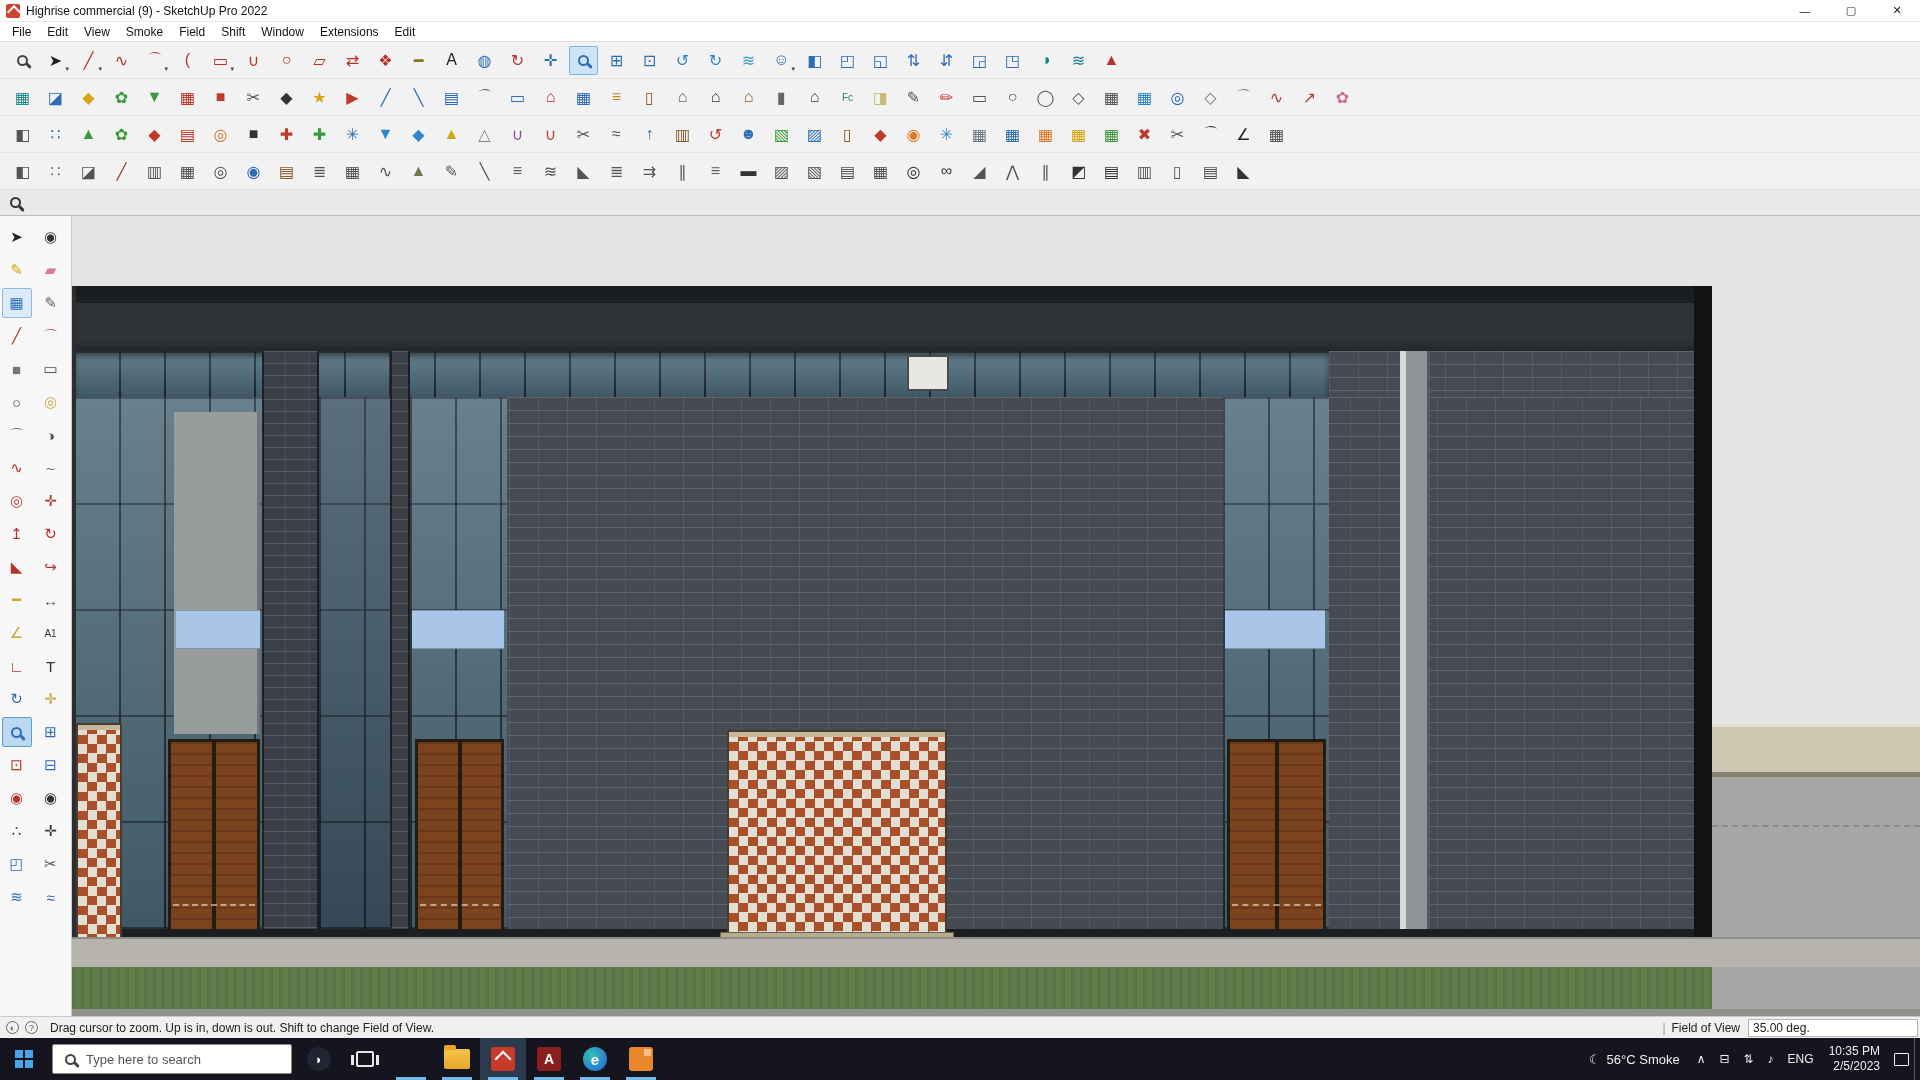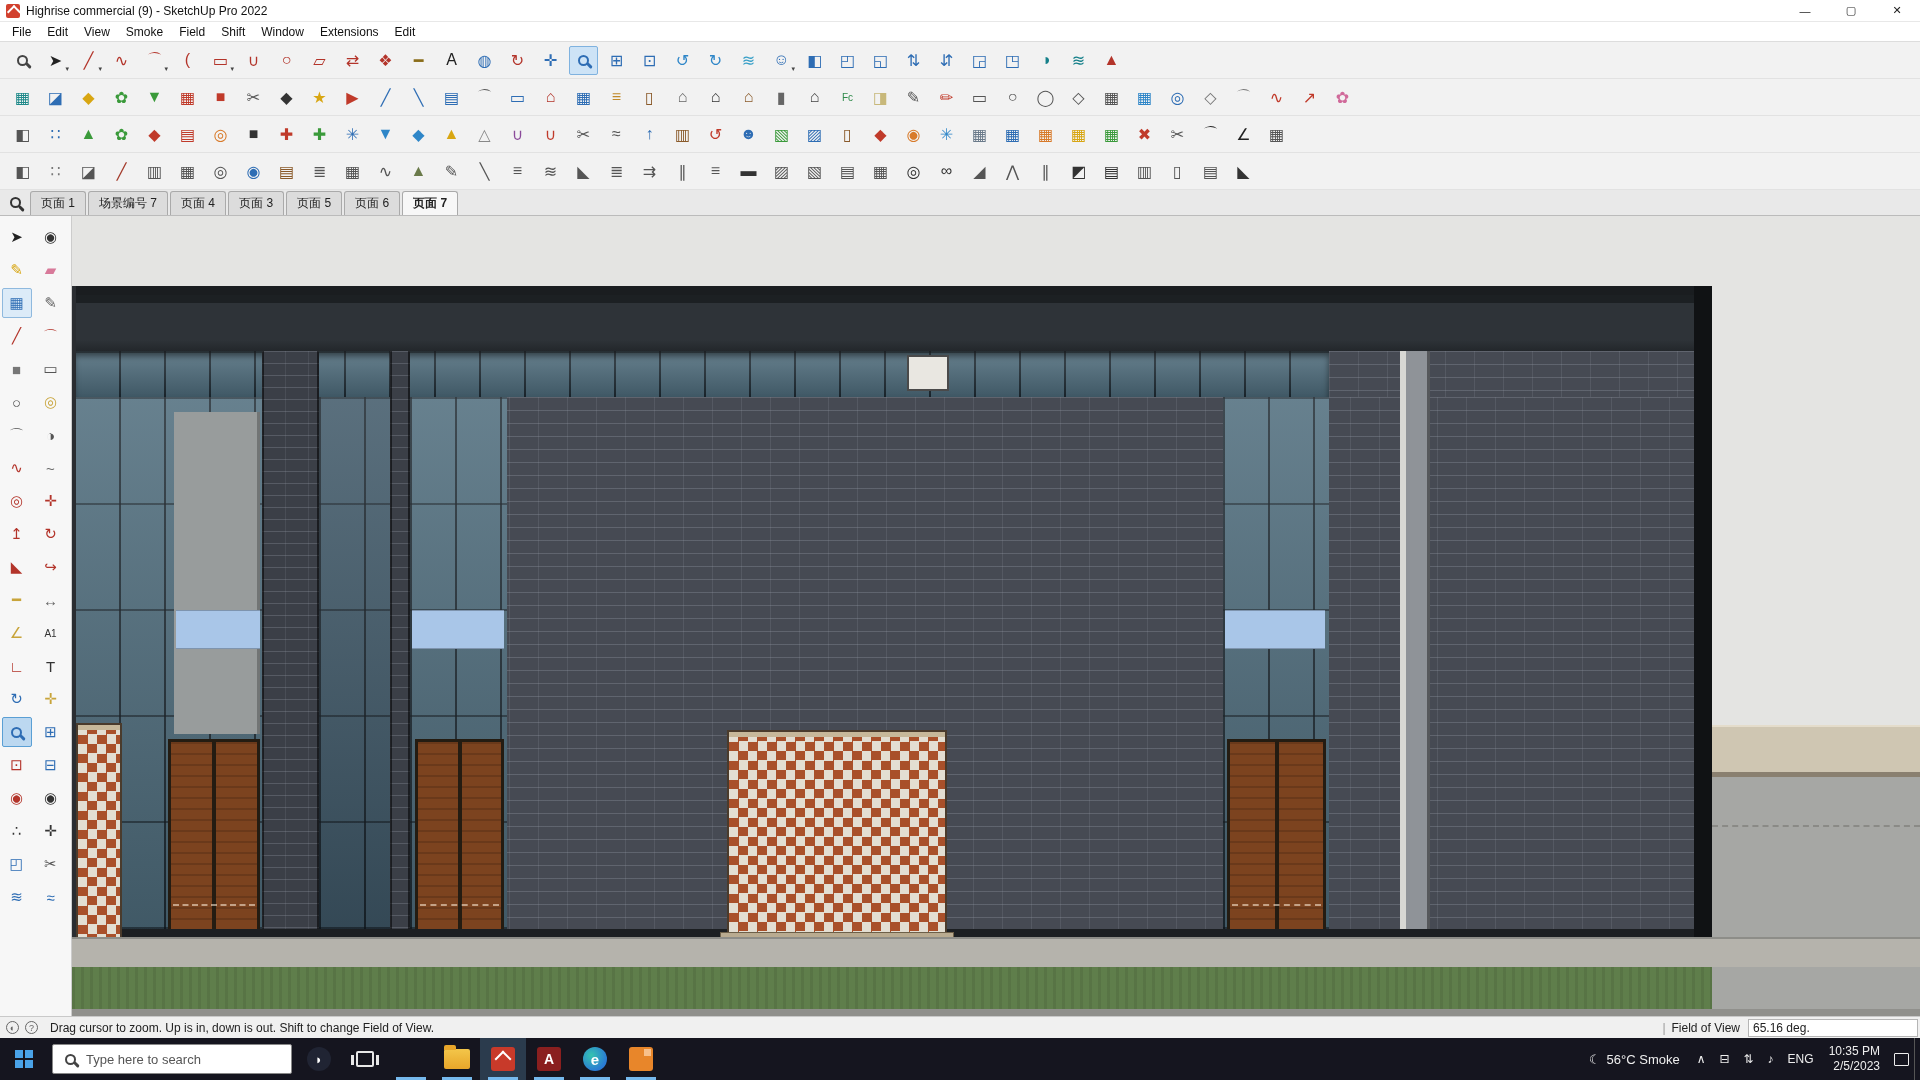--- a/index.html
+++ b/index.html
@@ -308,29 +308,20 @@
       <span class="ticon" style="color: rgb(85, 85, 85);">▥</span>
       <span class="ticon" style="color: rgb(85, 85, 85);">▯</span>
       <span class="ticon" style="color: rgb(85, 85, 85);">▤</span>
       <span class="ticon" style="color: rgb(51, 51, 51);">◣</span>
     </div>
 </div>
 
 <div id="scenebar">
   <div id="scene-search">
       <span class="mag"></span>
-    </div>
-  <div id="scene-tabs" style="display:flex;align-items:flex-end;">
-      <div class="scene-tab">页面 1</div>
-      <div class="scene-tab">场景编号 7</div>
-      <div class="scene-tab">页面 4</div>
-      <div class="scene-tab">页面 3</div>
-      <div class="scene-tab">页面 5</div>
-      <div class="scene-tab">页面 6</div>
-      <div class="scene-tab active">页面 7</div>
     </div>
 </div>
 
 <div id="main">
   <div id="palette">
       <span class="picon" style="color: rgb(34, 34, 34);">➤</span>
       <span class="picon" style="color: rgb(51, 51, 51);">◉</span>
       <span class="picon" style="color: rgb(216, 166, 18);">✎</span>
       <span class="picon" style="color: rgb(216, 122, 154);">▰</span>
       <span class="picon pressed" style="color: rgb(46, 109, 180);">▦</span>
@@ -423,21 +414,21 @@
   </div>
 </div>
 
 <div id="statusbar">
   <div class="status-circle">◐</div>
   <div class="status-circle">?</div>
   <span id="status-hint">Drag cursor to zoom.  Up is in, down is out. Shift to change Field of View.</span>
   <div id="fov-wrap">
     <span class="status-sep">|</span>
     <span id="fov-label">Field of View</span>
-    <div id="fov-value">65.16 deg.</div>
+    <div id="fov-value">35.00 deg.</div>
   </div>
 </div>
 
 <div id="taskbar">
   <div id="start-btn">
     <div class="win-logo">
         <span></span>
         <span></span>
         <span></span>
         <span></span>

